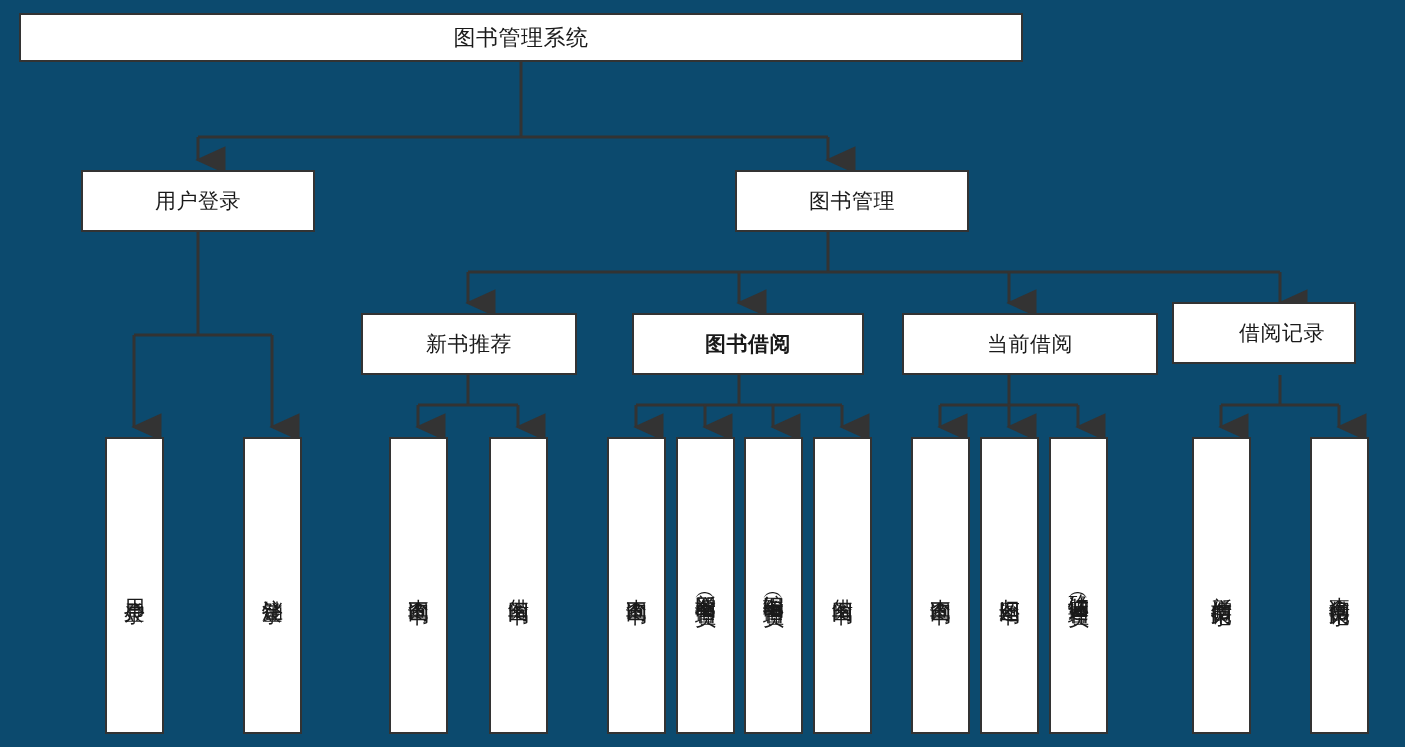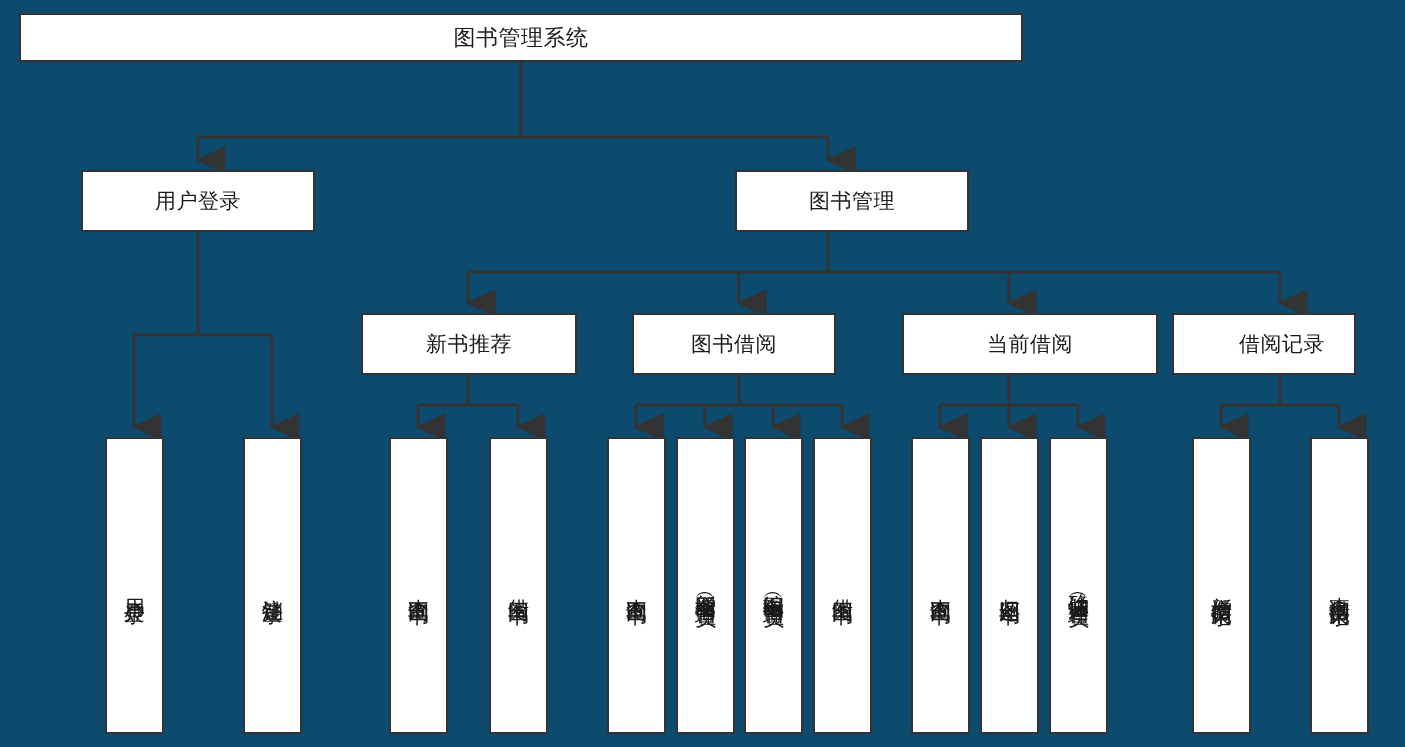--- a/index.html
+++ b/index.html
@@ -132,27 +132,27 @@
   <div class="node node-h" style="left:81px; top:170px; width:234px; height:62px;">
     <span>用户登录</span>
   </div>
   <div class="node node-h" style="left:735px; top:170px; width:234px; height:62px;">
     <span>图书管理</span>
   </div>
 
   <div class="node node-h" style="left:361px; top:313px; width:216px; height:62px;">
     <span>新书推荐</span>
   </div>
-  <div class="node node-h" style="left:632px; top:313px; width:204px; height:62px;">
+  <div class="node node-h" style="left:632px; top:313px; width:232px; height:62px;font-weight:bold;">
     <span>图书借阅</span>
   </div>
   <div class="node node-h" style="left:902px; top:313px; width:256px; height:62px;">
     <span>当前借阅</span>
   </div>
-  <div class="node node-h" style="left:1172px; top:313px; width:184px; height:62px;padding-left:36px;">
+  <div class="node node-h" style="left:1172px; top:302px; width:184px; height:62px;padding-left:36px;">
     <span>借阅记录</span>
   </div>
 
   <div class="node node-v" style="left:105px; top:437px; width:59px; height:297px;">
     <span>用户登录</span>
   </div>
   <div class="node node-v" style="left:243px; top:437px; width:59px; height:297px;">
     <span>注销登录</span>
   </div>
 

